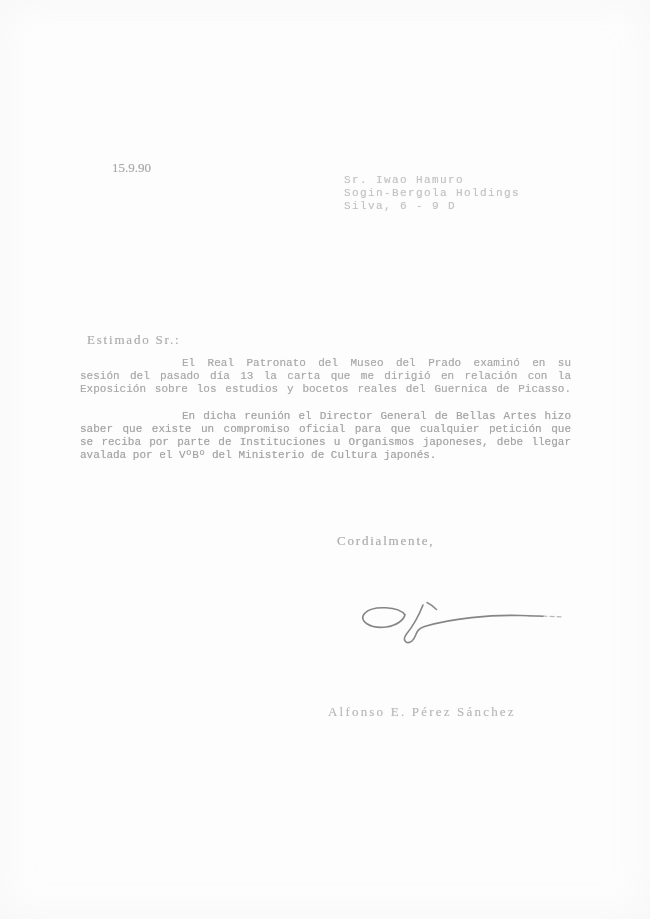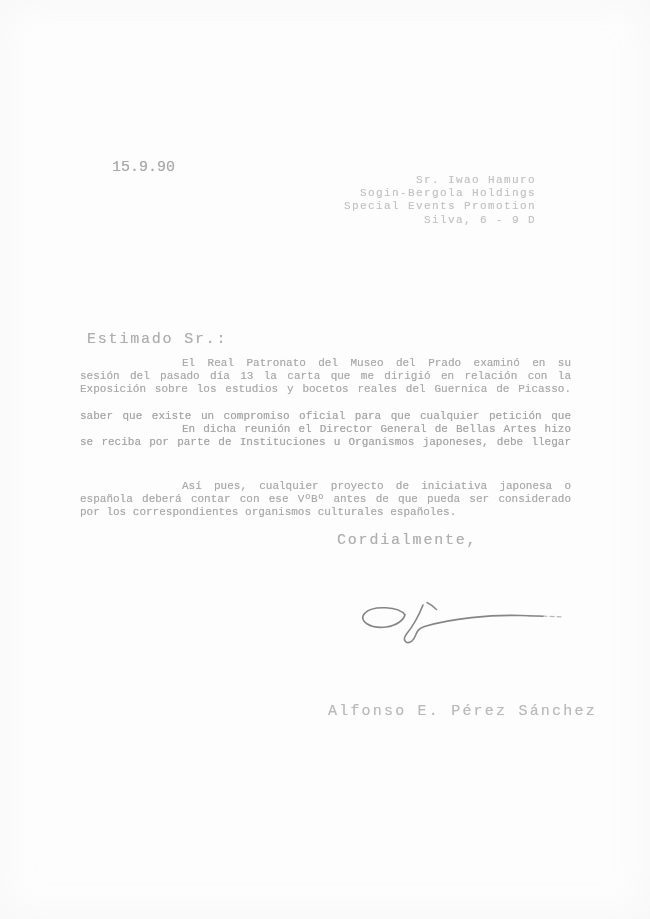--- a/index.html
+++ b/index.html
@@ -11,35 +11,34 @@
   .page{
     position:relative;
     width:650px;height:919px;
     background:var(--paper);
     overflow:hidden;
     box-shadow:inset 0 0 40px rgba(200,200,200,0.12);
     font-family:"Liberation Mono","DejaVu Sans Mono",monospace;
   }
   .txt{
     position:absolute;
-    font-family:Liberation Mono, monospace;
+    font-family:Liberation Serif, serif;
     color:var(--ink);
-    font-size:15px;line-height:13px;
+    font-size:13px;line-height:13px;
     text-shadow:0 0 0.7px var(--ink-soft);
     white-space:nowrap;
   }
   .block{position:absolute;}
   .rline{
     position:relative;
     font-size:11px;line-height:13.2px;
     color:var(--ink);
     letter-spacing:1.4px;
     text-shadow:0 0 0.8px var(--ink-soft);
     white-space:nowrap;
-    text-align:right;
   }
   .para{position:absolute;left:80px;width:491px;}
   .bline{
     position:relative;
     font-size:11px;line-height:13px;
     color:var(--ink);
     text-shadow:0 0 0.7px var(--ink-soft);
   }
   .j{text-align:justify;text-align-last:justify;}
   .first{padding-left:102px;}
@@ -55,43 +54,38 @@
 </head>
 <body>
 
 <div class="page">
 
   <div class="txt o75" style="left:112px;top:161px;">15.9.90</div>
 
   <div class="block o50" style="left:344px;top:174px;">
     <div class="rline">Sr. Iwao Hamuro</div>
     <div class="rline">Sogin-Bergola Holdings</div>
-    <div class="rline">Special Events Promotion</div>
     <div class="rline">Silva, 6 - 9 D</div>
   </div>
 
   <div class="txt o70 spread" style="left:87px;top:333px;">Estimado Sr.:</div>
 
   <div class="para o75" style="top:357px;">
     <div class="bline first j">El Real Patronato del Museo del Prado examinó en su</div>
     <div class="bline j">sesión del pasado día 13 la carta que me dirigió en relación con la</div>
     <div class="bline j">Exposición sobre los estudios y bocetos reales del Guernica de Picasso.</div>
   </div>
 
   <div class="para o80" style="top:410px;">
+    <div class="bline first j">En dicha reunión el Director General de Bellas Artes hizo</div>
     <div class="bline j">saber que existe un compromiso oficial para que cualquier petición que</div>
-    <div class="bline first j">En dicha reunión el Director General de Bellas Artes hizo</div>
     <div class="bline j">se reciba por parte de Instituciones u Organismos japoneses, debe llegar</div>
+    <div class="bline">avalada por el VºBº del Ministerio de Cultura japonés.</div>
   </div>
 
-  <div class="para o75" style="top:480px;">
-    <div class="bline first j">Así pues, cualquier proyecto de iniciativa japonesa o</div>
-    <div class="bline j">española deberá contar con ese VºBº antes de que pueda ser considerado</div>
-    <div class="bline">por los correspondientes organismos culturales españoles.</div>
-  </div>
 
   <div class="txt o70 spread" style="left:337px;top:534px;">Cordialmente,</div>
 
   <svg class="sig" viewBox="0 0 218 62" aria-hidden="true">
 
     <path d="M 52 25 C 46 16.5 20 15 12 23 C 4 31 18 39 33 37 C 44 35.5 51 30 52 24.5" opacity="0.85"></path>
 
     <path d="M 74 12.5 C 78 14.5 81 17 83.5 19.5" opacity="0.8"></path>
 
     <path d="M 70 15 C 66 25 58.5 38 53.5 44 C 48.5 50.5 54 55 59 51 C 64.5 46.5 61 40 71.5 36.5 C 98 28.5 138 24.5 168 25.5 C 177 25.8 184 26 190 26.2" opacity="0.85"></path>

